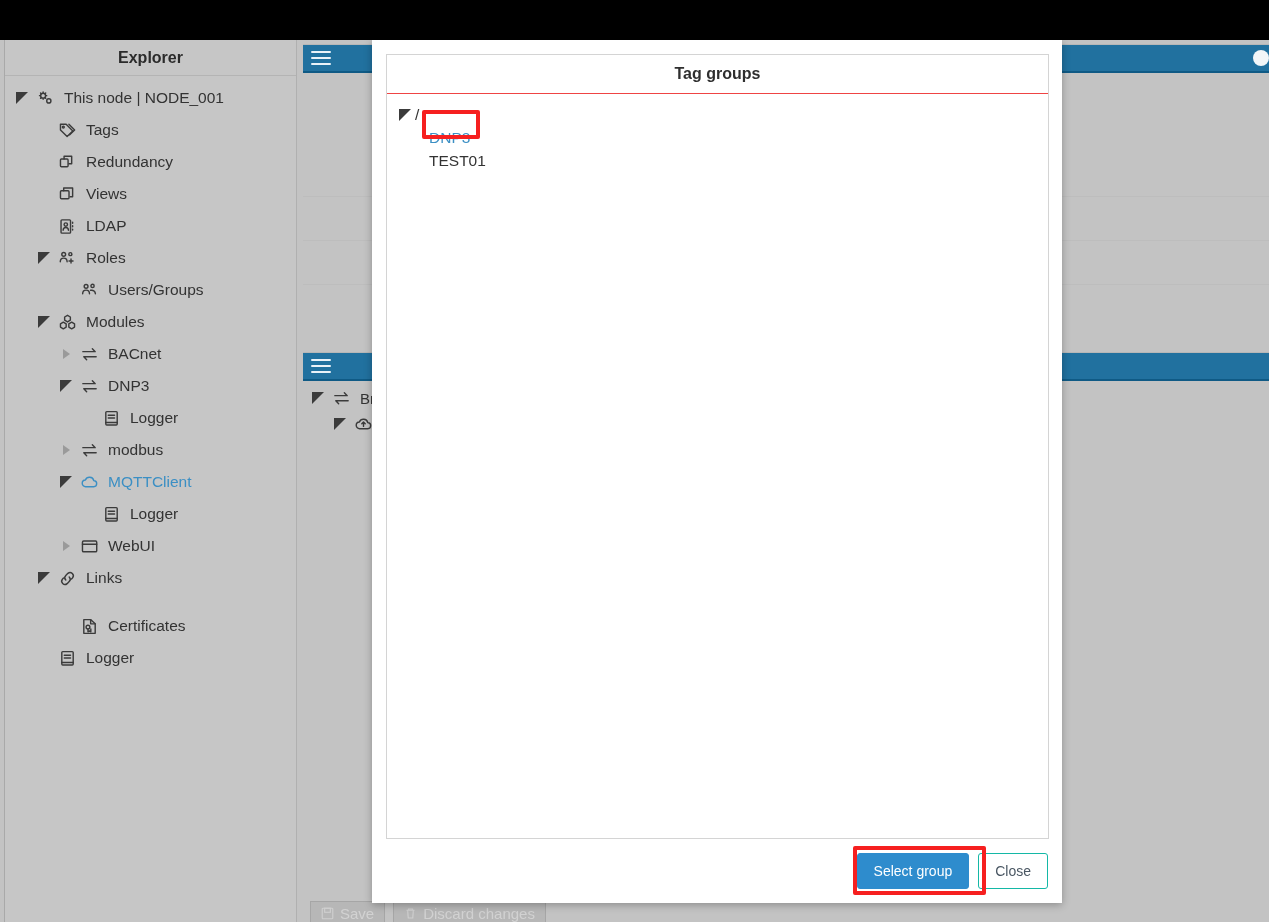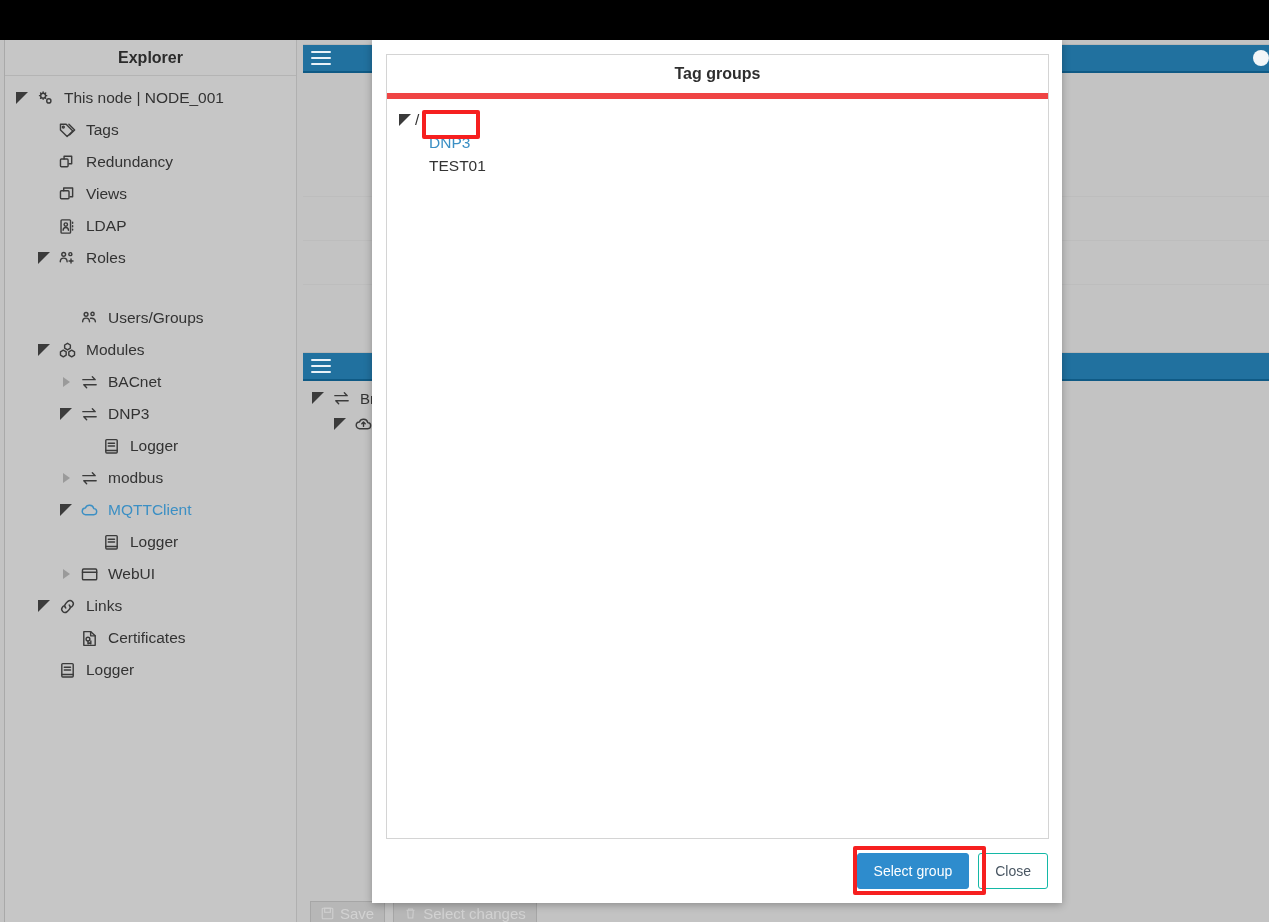--- a/index.html
+++ b/index.html
@@ -225,21 +225,21 @@
     background: #fff;
     min-height: 0;
   }
   #modal-title {
     height: 38px;
     line-height: 38px;
     text-align: center;
     font-weight: bold;
     font-size: 16px;
     color: #2f2f2f;
-    border-bottom: 6px solid #ef4444;
+    border-bottom: 1px solid #ef4444;
   }
   #modal-tree {
     flex: 1 1 auto;
     padding: 9px 0 0 11px;
     overflow: hidden;
   }
   .m-row {
     display: flex;
     align-items: center;
     height: 23px;
@@ -365,21 +365,21 @@
         <span class="ticon">
           <svg class="ic" width="19" height="19" viewBox="0 0 20 20" fill="none" stroke="#3b3b3b" stroke-width="1.5" stroke-linecap="round" stroke-linejoin="round">
             <circle cx="6" cy="5.6" r="2"></circle>
             <path d="M2.4 13.4c0-2.2 1.6-3.8 3.6-3.8s3.6 1.6 3.6 3.8"></path>
             <circle cx="13" cy="5.4" r="1.6"></circle>
             <path d="M11.6 12.6h4.2M13.7 10.5v4.2"></path>
           </svg>
         </span>
         <span class="tlabel">Roles</span>
       </div>
-      <div class="tree-row" style="padding-left: 54px; margin-top: 28px;">
+      <div class="tree-row" style="padding-left: 54px;">
         <span class="twisty"></span>
         <span class="ticon">
           <svg class="ic" width="19" height="19" viewBox="0 0 20 20" fill="none" stroke="#3b3b3b" stroke-width="1.5" stroke-linecap="round" stroke-linejoin="round">
             <circle cx="6.4" cy="5.6" r="2"></circle>
             <path d="M2.8 13.4c0-2.2 1.6-3.8 3.6-3.8s3.6 1.6 3.6 3.8"></path>
             <circle cx="13.2" cy="5.2" r="1.7"></circle>
             <path d="M11.2 9.8c2.4-.6 5 .8 5 3.6"></path>
           </svg>
         </span>
         <span class="tlabel">Users/Groups</span>
@@ -478,21 +478,21 @@
           <span class="tw-open"></span>
         </span>
         <span class="ticon">
           <svg class="ic" width="19" height="19" viewBox="0 0 20 20" fill="none" stroke="#3b3b3b" stroke-width="1.5" stroke-linecap="round" stroke-linejoin="round">
             <path d="M8.2 11.6a3.4 3.4 0 0 1 0-4.8l2.2-2.2a3.4 3.4 0 0 1 4.8 4.8l-1 1"></path>
             <path d="M11.8 8.4a3.4 3.4 0 0 1 0 4.8l-2.2 2.2a3.4 3.4 0 0 1-4.8-4.8l1-1"></path>
           </svg>
         </span>
         <span class="tlabel">Links</span>
       </div>
-      <div class="tree-row" style="padding-left: 54px;">
+      <div class="tree-row" style="padding-left: 54px; margin-top: 16px;">
         <span class="twisty"></span>
         <span class="ticon">
           <svg class="ic" width="19" height="19" viewBox="0 0 20 20" fill="none" stroke="#3b3b3b" stroke-width="1.5" stroke-linecap="round" stroke-linejoin="round">
             <path d="M4 2.8h7.4L16 7.2v10H4z"></path>
             <path d="M11.2 2.8v4.4H16"></path>
             <circle cx="8.4" cy="10.6" r="2"></circle>
             <path d="M8.4 12.6v3l1.5-1 1.5 1v-3"></path>
           </svg>
         </span>
         <span class="tlabel">Certificates</span>
@@ -579,21 +579,21 @@
       </svg>
     </span>
     <span>Save</span>
   </div>
   <div class="tb-btn">
     <span>
       <svg class="ic" width="13" height="13" viewBox="0 0 16 16" fill="none" stroke="#cfcfcf" stroke-width="1.4">
         <path d="M3 4h10M5.5 4V2.5h5V4M4.5 4l.7 9.5h5.6L11.5 4"></path>
       </svg>
     </span>
-    <span>Select changes</span>
+    <span>Discard changes</span>
   </div>
 </div>
 
 <div id="modal">
   <div id="modal-inner">
     <div id="modal-title">Tag groups</div>
     <div id="modal-tree">
       <div class="m-row">
         <span class="twisty">
             <span class="tw-open"></span>

